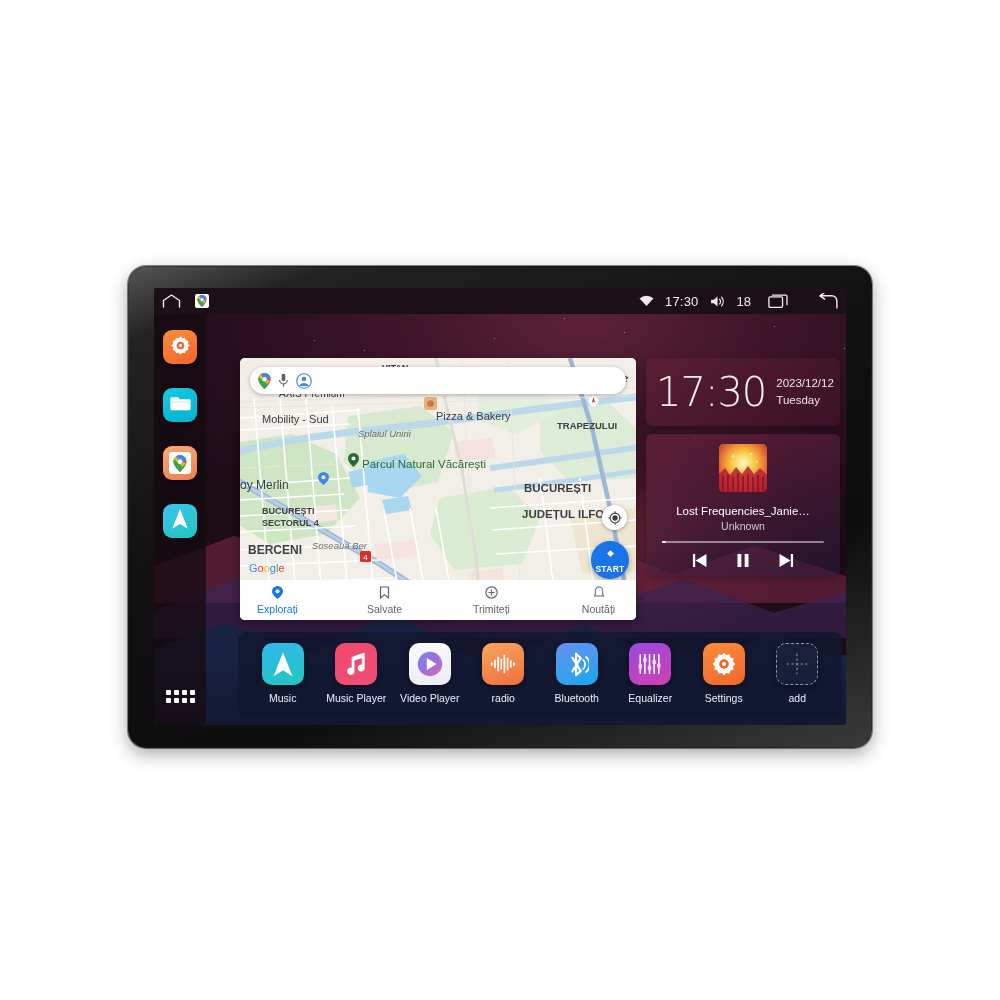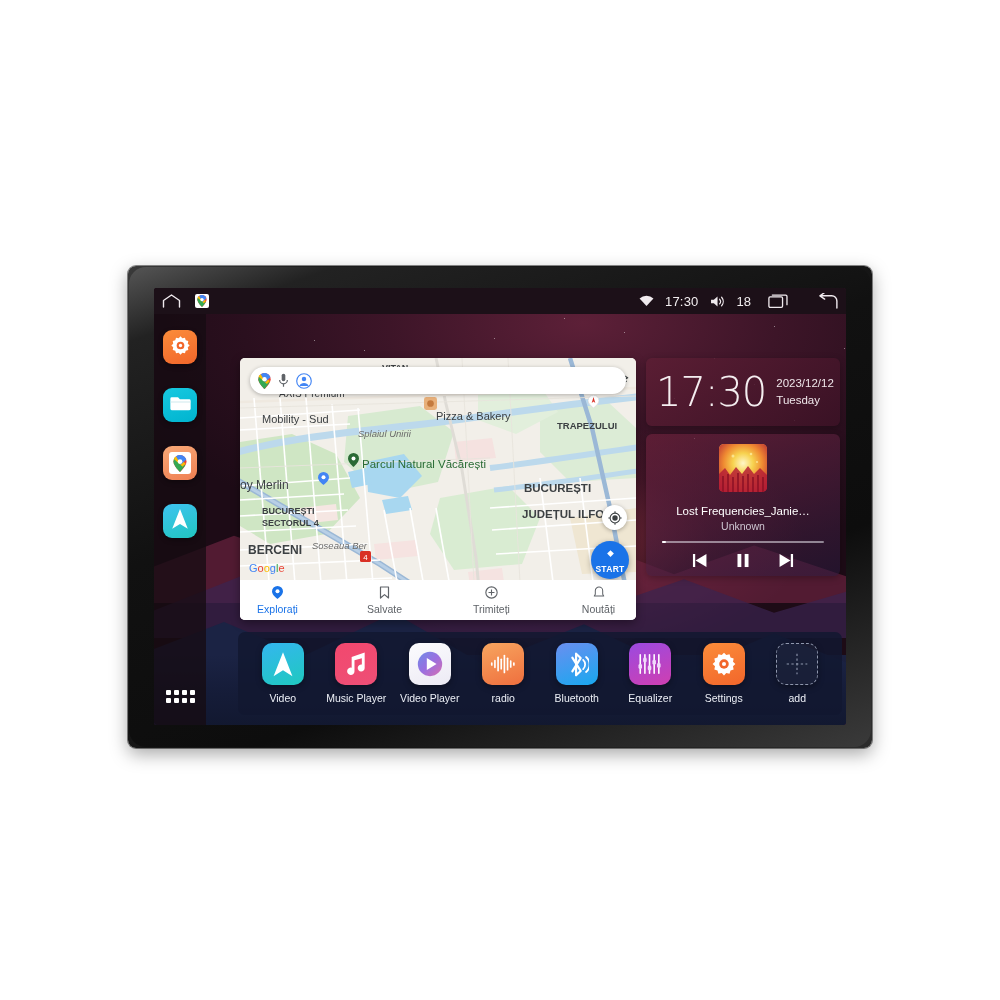--- a/index.html
+++ b/index.html
@@ -5,21 +5,21 @@
   html,body{margin:0;padding:0;}
   body{
     width:1000px;height:1000px;background:#ffffff;
     font-family:"Liberation Sans", sans-serif;
     overflow:hidden;position:relative;
   }
 
   
   #device{
     position:absolute;left:128px;top:266px;width:744px;height:482px;
-    border-radius:8px;
+    border-radius:18px;
     background:linear-gradient(135deg,#3a3a3a 0%,#1b1b1b 16%,#121212 55%,#2c2c2c 100%);
     box-shadow:0 6px 18px rgba(0,0,0,.35), 0 0 0 1px #8d8d8d;
     padding:0;box-sizing:border-box;
   }
   #device:before{
     content:"";position:absolute;inset:1px;border-radius:17px;
     background:linear-gradient(160deg,#555 0%,#222 10%,#111 40%,#0d0d0d 70%,#3a3a3a 100%);
   }
   #screen{
     position:absolute;left:26px;top:22px;width:692px;height:437px;
@@ -603,21 +603,21 @@
       </div>
     </div>
 
     <div id="dock">
       <div class="app">
         <div class="appicon ic-navi">
           <svg width="24" height="27" viewBox="0 0 20 24">
               <path fill="#fff" d="M10 1.2 L18.4 22.4 L10 17.2 L1.6 22.4 Z"></path>
             </svg>
         </div>
-        <div class="applabel">Video</div>
+        <div class="applabel">Music</div>
       </div>
       <div class="app">
         <div class="appicon ic-music">
           <svg width="24" height="26" viewBox="0 0 22 24">
               <path fill="#fff" d="M19 1.4 L19 15.6 A3.2 3.2 0 1 1 16.4 12.5 L16.4 6.6 L9.6 8.6 L9.6 18.6 A3.4 3.4 0 1 1 7 15.4 L7 5.6 Z"></path>
             </svg>
         </div>
         <div class="applabel">Music Player</div>
       </div>
       <div class="app">

